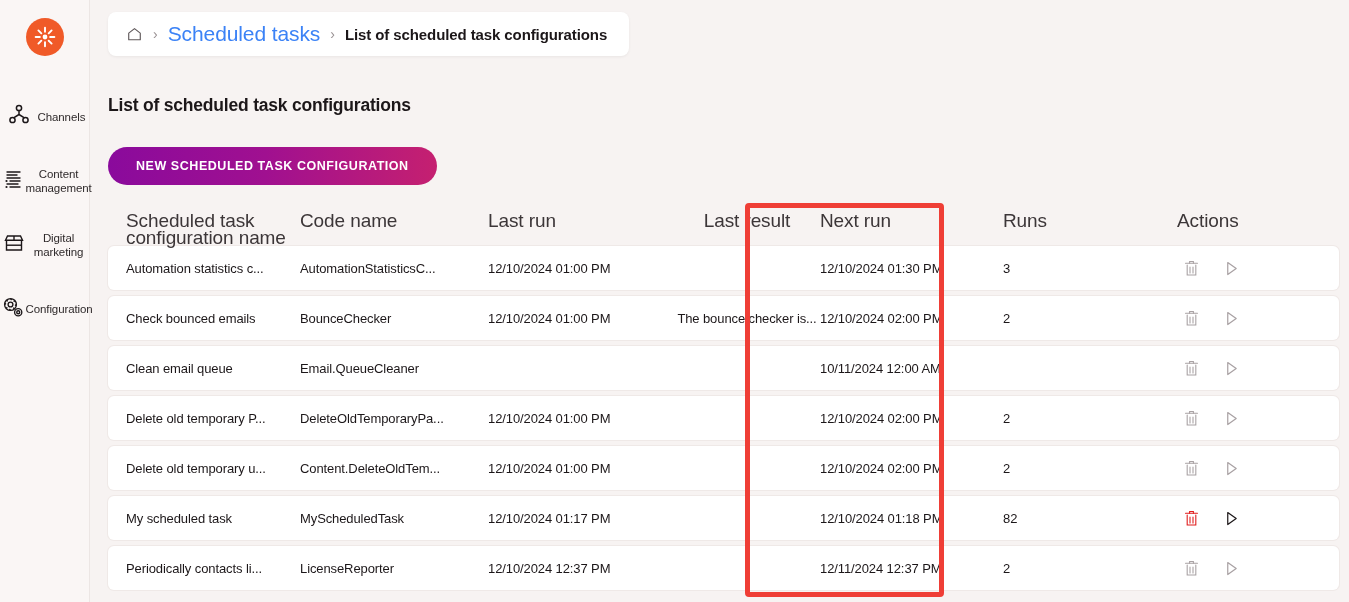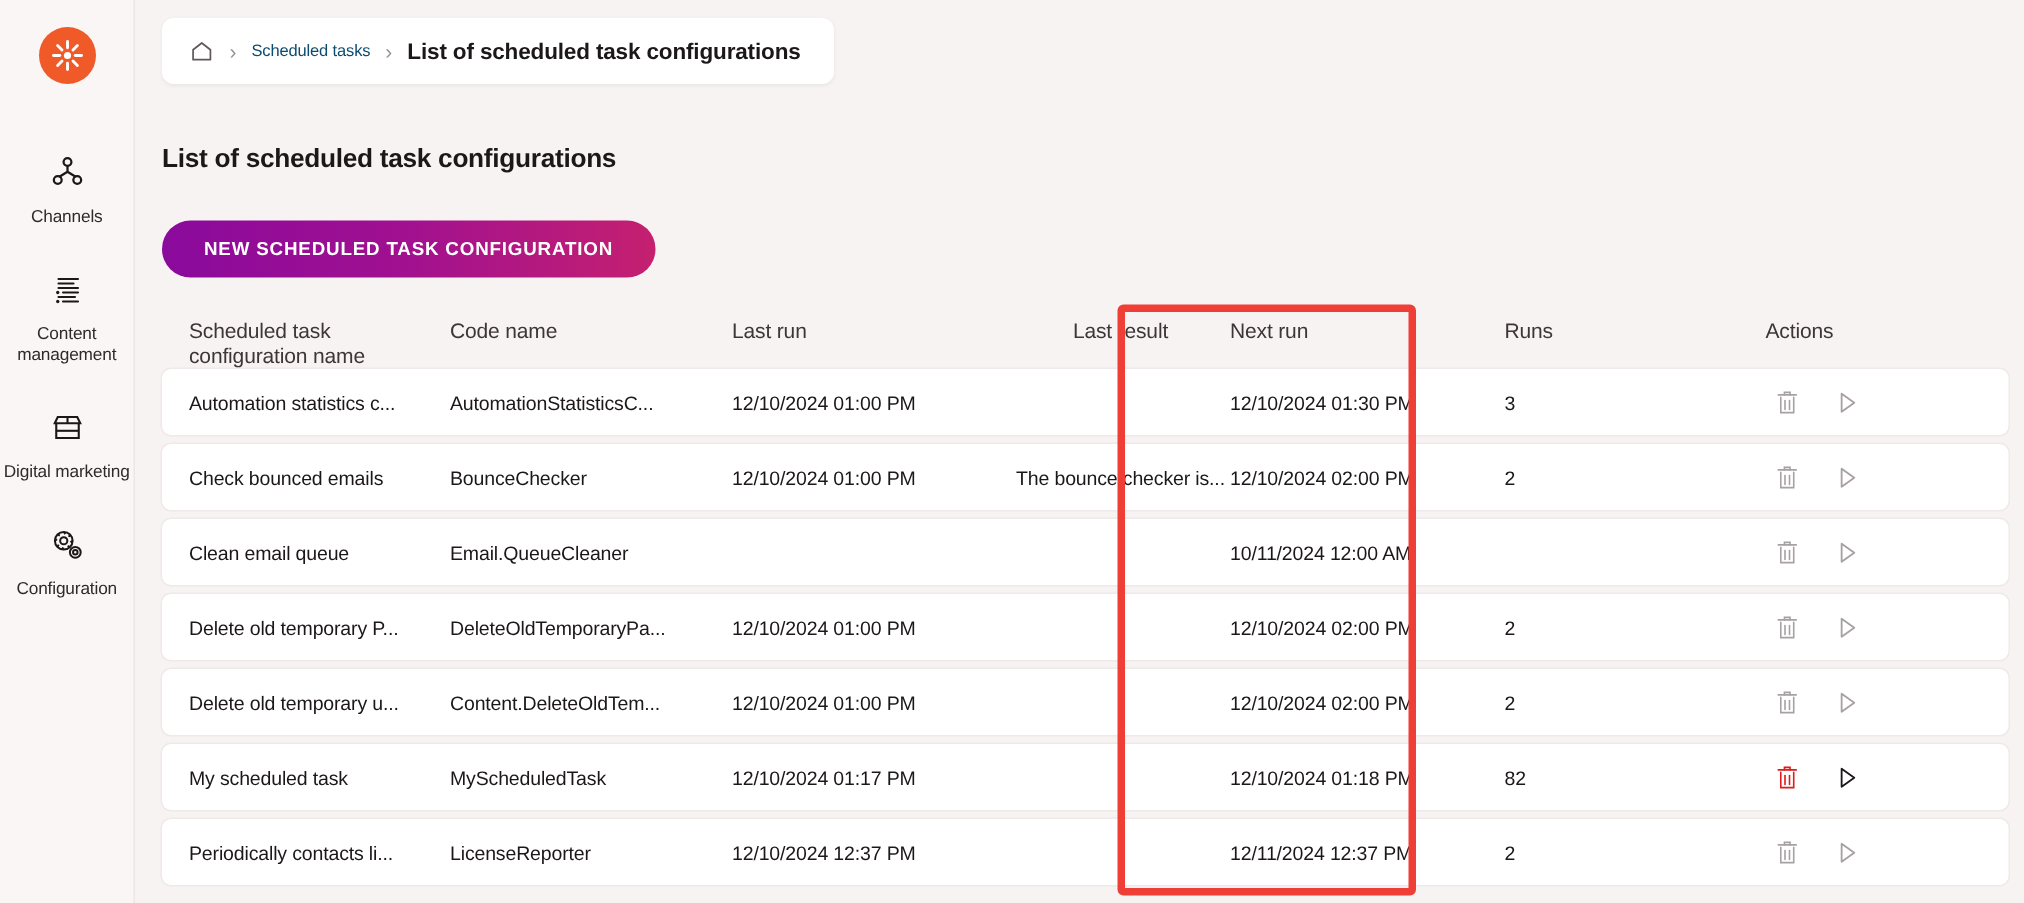--- a/index.html
+++ b/index.html
@@ -21,21 +21,21 @@
     position: relative; z-index: 3;
   }
   #logo {
     width: 38px; height: 38px; border-radius: 50%;
     background: #f05a28;
     display: flex; align-items: center; justify-content: center;
     margin-bottom: 40px;
     flex: 0 0 auto;
   }
   .nav-item {
-    width: 90px; display: flex; flex-direction: column;
+    width: 90px; display: flex; 
     align-items: center; justify-content: flex-start;
     margin-bottom: 22px; cursor: pointer;
   }
   .nav-icon-box {
     width: 38px; height: 38px; border-radius: 10px;
     display: flex; align-items: center; justify-content: center;
     margin-bottom: 4px;
   }
   .nav-item.active .nav-icon-box { background: #7c0a8e; }
   .nav-label {
@@ -49,21 +49,21 @@
 
   #breadcrumb-bar {
     position: absolute; left: 18px; top: 12px;
     height: 44px; background: #ffffff;
     border-radius: 8px;
     display: flex; align-items: center;
     padding: 0 22px 0 18px;
     box-shadow: 0 1px 3px rgba(0,0,0,0.06);
   }
   .bc-sep { color: #9a9294; font-size: 14px; margin: 0 10px; }
-  .bc-link { color: #0c4a6e; font-size: 11px; letter-spacing: -0.1px; cursor: pointer; }
+  .bc-link { color: #3b82f6; font-size: 21px; letter-spacing: -0.1px; cursor: pointer; }
   .bc-current { color: #1c1719; font-size: 15px; font-weight: 700; letter-spacing: -0.1px; }
 
   #page-title {
     position: absolute; left: 18px; top: 95px;
     font-size: 17.5px; font-weight: 700; color: #1c1719; letter-spacing: -0.2px;
   }
 
   #new-btn {
     position: absolute; left: 18px; top: 147px;
     height: 38px; border: none; border-radius: 19px;
@@ -72,21 +72,21 @@
     letter-spacing: 0.55px; padding: 0 28px;
     font-family: "Liberation Sans", sans-serif;
     cursor: pointer;
   }
 
   
   #table-wrap { position: absolute; left: 18px; top: 203px; width: 1231px; }
 
   .t-head { display: flex; height: 43px; align-items: flex-start; padding-top: 9px; }
   .t-head .cell {
-    font-size: 14px; color: #3c3638; line-height: 17px; letter-spacing: -0.1px;
+    font-size: 19px; color: #3c3638; line-height: 17px; letter-spacing: -0.1px;
   }
 
   .t-row {
     display: flex; align-items: center;
     height: 44px; background: #ffffff;
     border-radius: 6px; margin-bottom: 6px;
     box-shadow: 0 0 0 1px #efe9e7;
   }
   .t-row .cell {
     font-size: 13px; color: #1c1719; letter-spacing: -0.1px;

